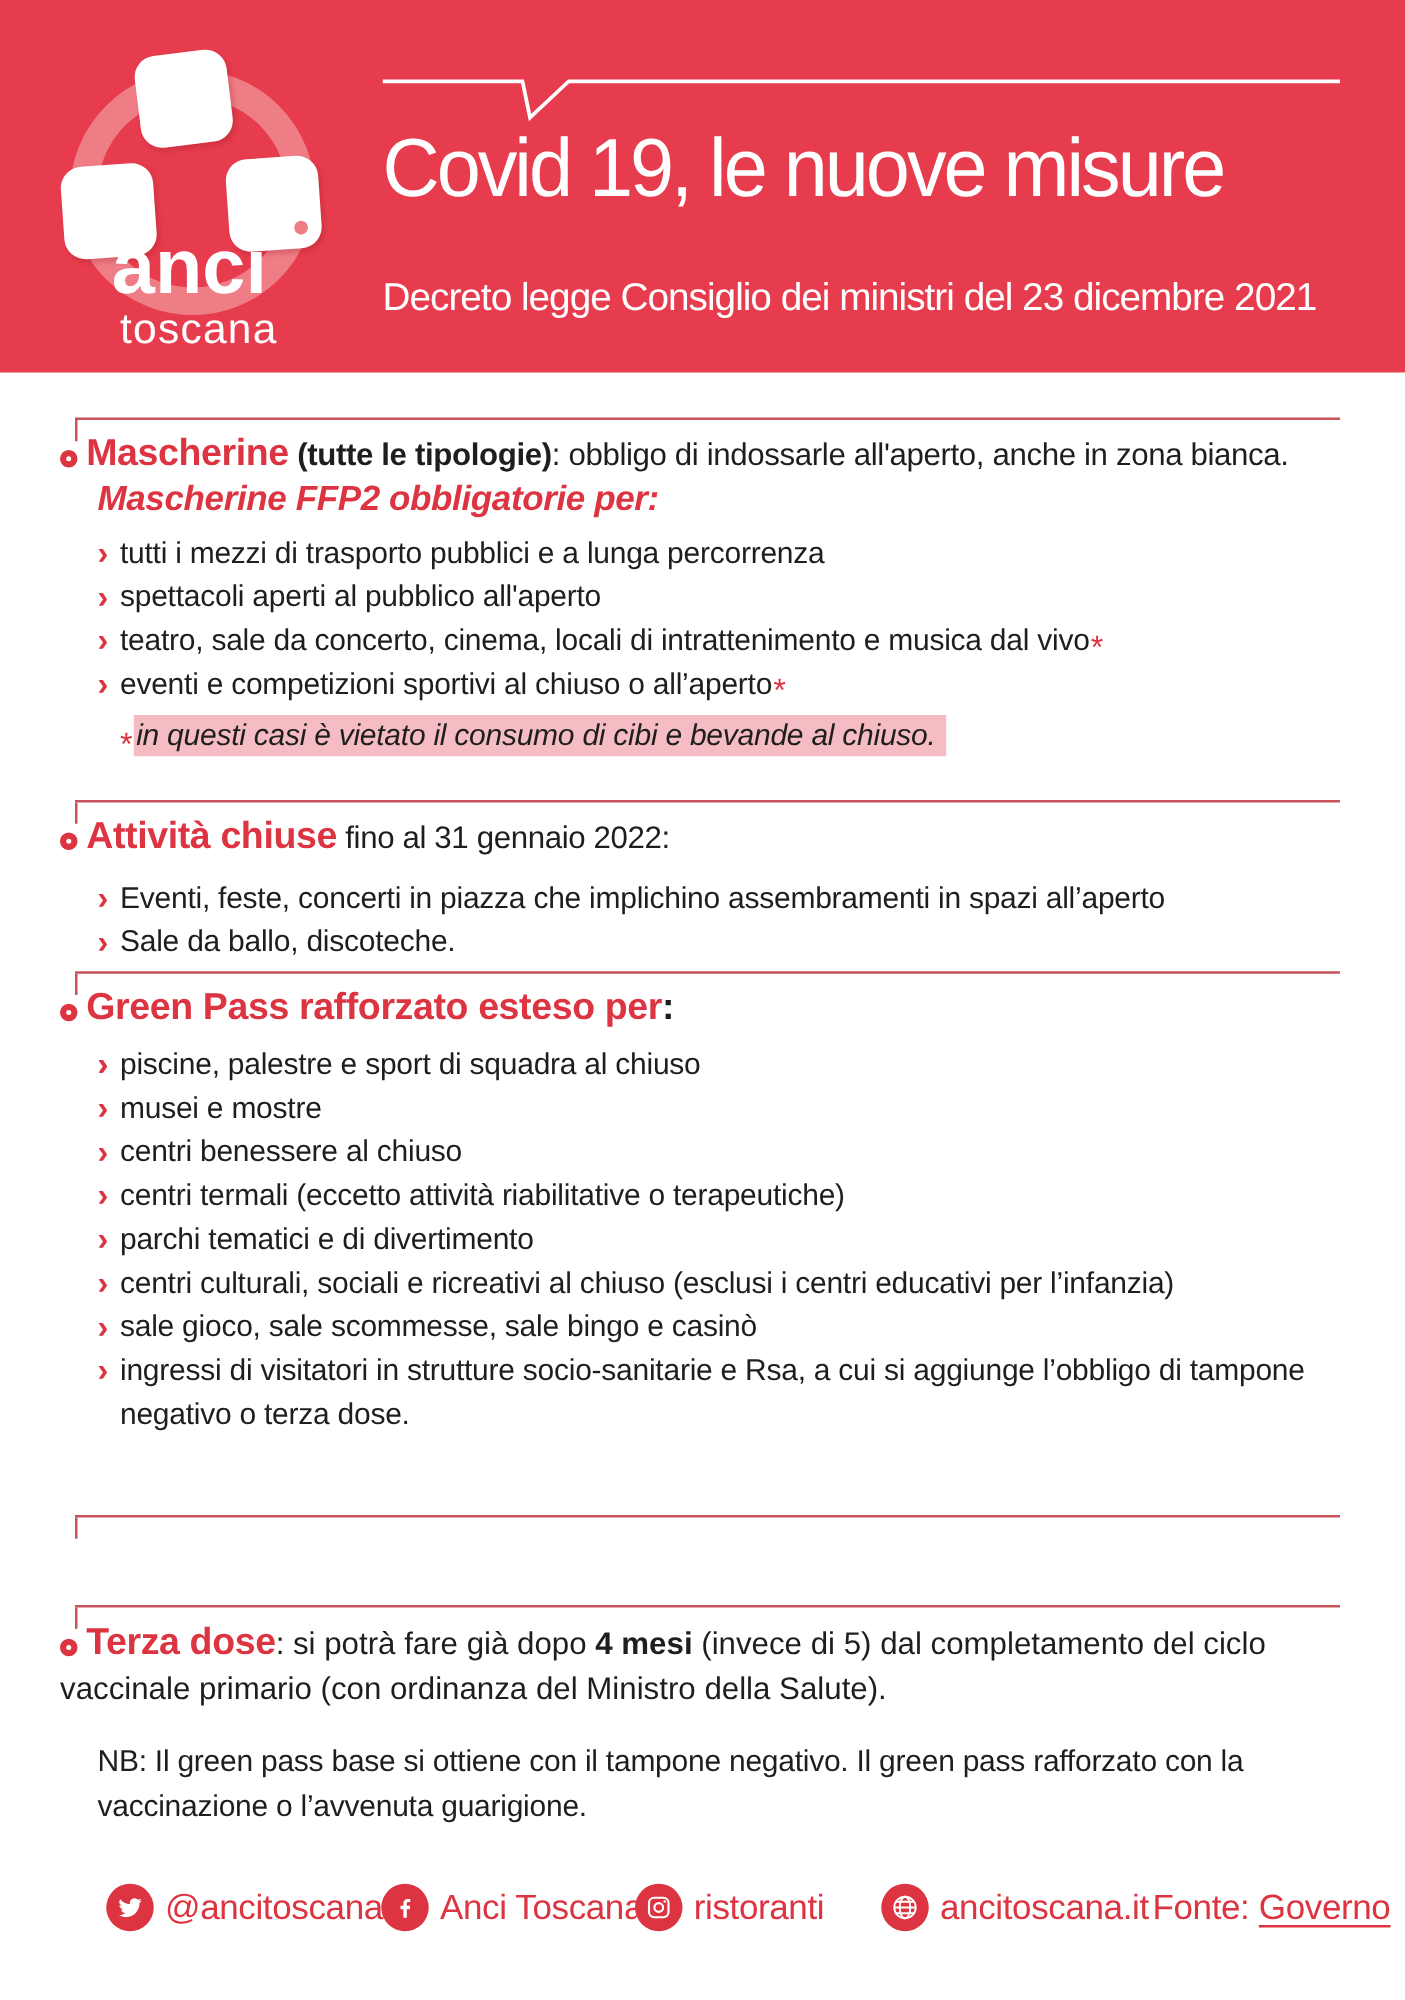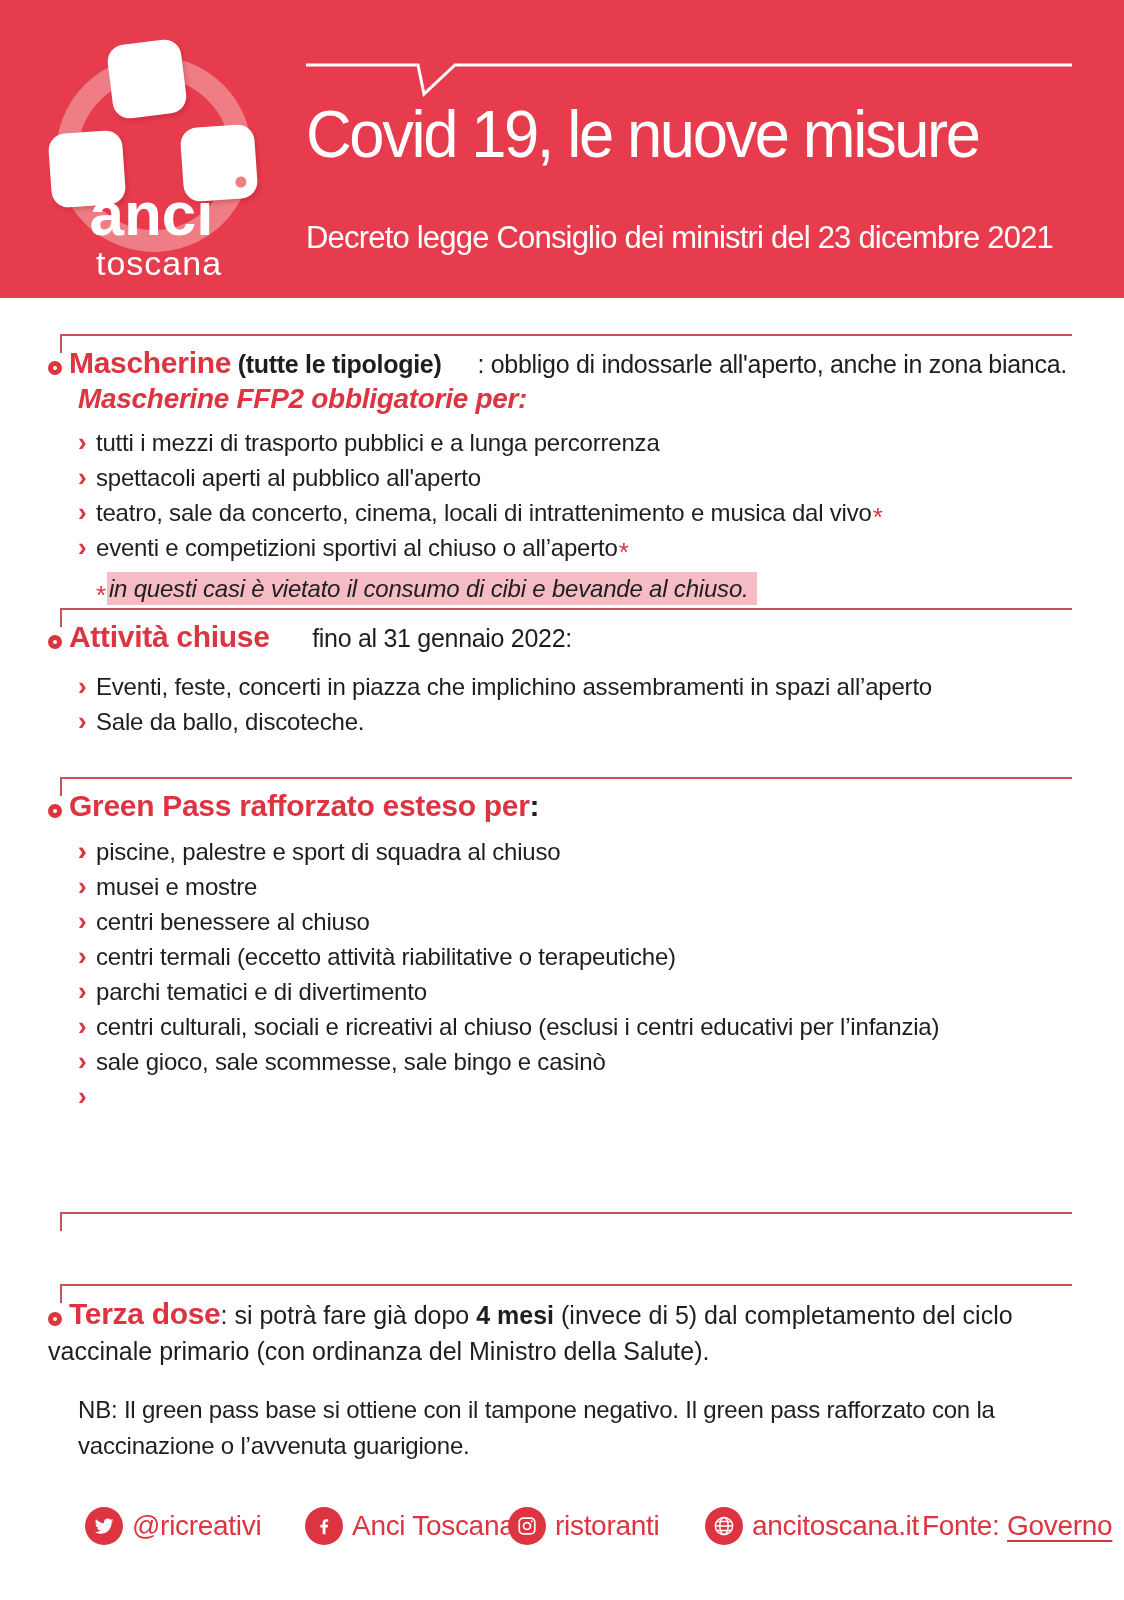--- a/index.html
+++ b/index.html
@@ -32,21 +32,21 @@
   .hero-sub{position:absolute;left:306px;top:220px;width:780px;color:#fff;font-size:31px;font-weight:400;letter-spacing:-.8px;white-space:nowrap;}
 
   
   .sec{position:absolute;left:0;width:1124px;}
   .rule{position:relative;margin-left:60px;width:1012px;height:2px;background:var(--red-rule);}
   .rule::after{content:"";position:absolute;left:0;top:2px;width:2px;height:17px;background:var(--red-rule);}
   h2.head{margin:8px 0 0 48px;font-size:30px;line-height:38px;font-weight:700;letter-spacing:-.3px;white-space:nowrap;}
   .ring{display:inline-block;width:14px;height:14px;border:5px solid var(--red-head);border-radius:50%;margin-right:7px;vertical-align:-2px;}
   .t-red{color:var(--red-head);}
   .t-bold-black{color:var(--ink);font-size:25px;}
-  .t-reg{color:var(--ink);font-weight:400;font-size:25px;padding-left:36px;}
+  .t-reg{color:var(--ink);font-weight:400;font-size:25px;}
   .subhead{margin:0 0 0 78px;color:var(--red-head);font-size:28px;font-weight:700;font-style:italic;letter-spacing:-.3px;}
 
   ul.blist{margin:10px 0 0 78px;list-style:none;max-width:990px;}
   ul.blist li{position:relative;padding-left:18px;font-size:24px;line-height:35px;letter-spacing:-.2px;color:var(--ink);}
   .arr{position:absolute;left:0;top:0;color:var(--red-head);font-weight:700;font-size:26px;}
   .star{color:var(--red-head);font-size:26px;position:relative;top:5px;vertical-align:top;margin-left:1px;}
 
   .note{margin:10px 0 0 95px;font-size:24px;letter-spacing:-.2px;}
   .note .hl{background:var(--pink-hl);padding:3px 8px 3px 2px;font-style:italic;}
   .note .star{margin-right:1px;}
@@ -111,21 +111,21 @@
 
         <li>
           <span class="arr">›</span><span>eventi e competizioni sportivi al chiuso o all’aperto</span><span class="star">*</span>
         </li>
       </ul>
     <p class="note">
       <span class="star">*</span><span class="hl">in questi casi è vietato il consumo di cibi e bevande al chiuso.</span>
     </p>
   </section>
 
-  <section class="sec" style="top:608px">
+  <section class="sec" style="top:640px">
     <div class="rule"></div>
     <h2 class="head">
       <span class="ring"></span><span class="t-red">Attività chiuse</span><span class="t-reg"> fino al 31 gennaio 2022:</span>
     </h2>
     <ul class="blist" style="margin-top:12px">
 
         <li>
           <span class="arr">›</span><span>Eventi, feste, concerti in piazza che implichino assembramenti in spazi all’aperto</span>
         </li>
 
@@ -168,21 +168,21 @@
 
         <li>
           <span class="arr">›</span><span>centri culturali, sociali e ricreativi al chiuso (esclusi i centri educativi per l’infanzia)</span>
         </li>
 
         <li>
           <span class="arr">›</span><span>sale gioco, sale scommesse, sale bingo e casinò</span>
         </li>
 
         <li>
-          <span class="arr">›</span>
+          <span class="arr">›</span><span>ingressi di visitatori in strutture socio-sanitarie e Rsa, a cui si aggiunge l’obbligo di tampone negativo o terza dose.</span>
         </li>
       </ul>
   </section>
 
   <section class="sec" style="top:1212px">
     <div class="rule"></div>
   </section>
 
   <section class="sec" style="top:1284px">
     <div class="rule"></div>
@@ -194,21 +194,21 @@
   <p class="nb">NB: Il green pass base si ottiene con il tampone negativo. Il green pass rafforzato con la vaccinazione o l’avvenuta guarigione.</p>
 
   <footer class="footer">
 
     <div class="f-item" style="left:85px">
       <span class="f-ic">
         <svg width="22" height="22" viewBox="0 0 24 24">
             <path fill="#fff" d="M22.3 5.9c-.75.33-1.55.56-2.4.66a4.2 4.2 0 0 0 1.84-2.32c-.8.48-1.7.83-2.65 1.02a4.17 4.17 0 0 0-7.22 2.85c0 .33.04.64.1.95A11.84 11.84 0 0 1 3.4 4.72a4.16 4.16 0 0 0 1.3 5.57 4.1 4.1 0 0 1-1.9-.52v.05c0 2.02 1.44 3.7 3.35 4.1-.35.09-.72.14-1.1.14-.27 0-.53-.03-.79-.08a4.18 4.18 0 0 0 3.9 2.9A8.38 8.38 0 0 1 2 18.6a11.8 11.8 0 0 0 6.4 1.88c7.68 0 11.88-6.36 11.88-11.88l-.01-.54a8.5 8.5 0 0 0 2.03-2.16z"></path>
           </svg>
       </span>
-      <span>@ricreativi</span>
+      <span>@ancitoscana</span>
     </div>
 
     <div class="f-item" style="left:305px">
       <span class="f-ic">
         <svg width="22" height="22" viewBox="0 0 24 24">
             <path fill="#fff" d="M13.6 21v-7.5h2.52l.38-2.93H13.6V8.7c0-.85.23-1.43 1.45-1.43h1.55V4.65c-.27-.04-1.19-.12-2.26-.12-2.24 0-3.77 1.37-3.77 3.88v2.16H8v2.93h2.57V21h3.03z"></path>
           </svg>
       </span>
       <span>Anci Toscana</span>
     </div>

